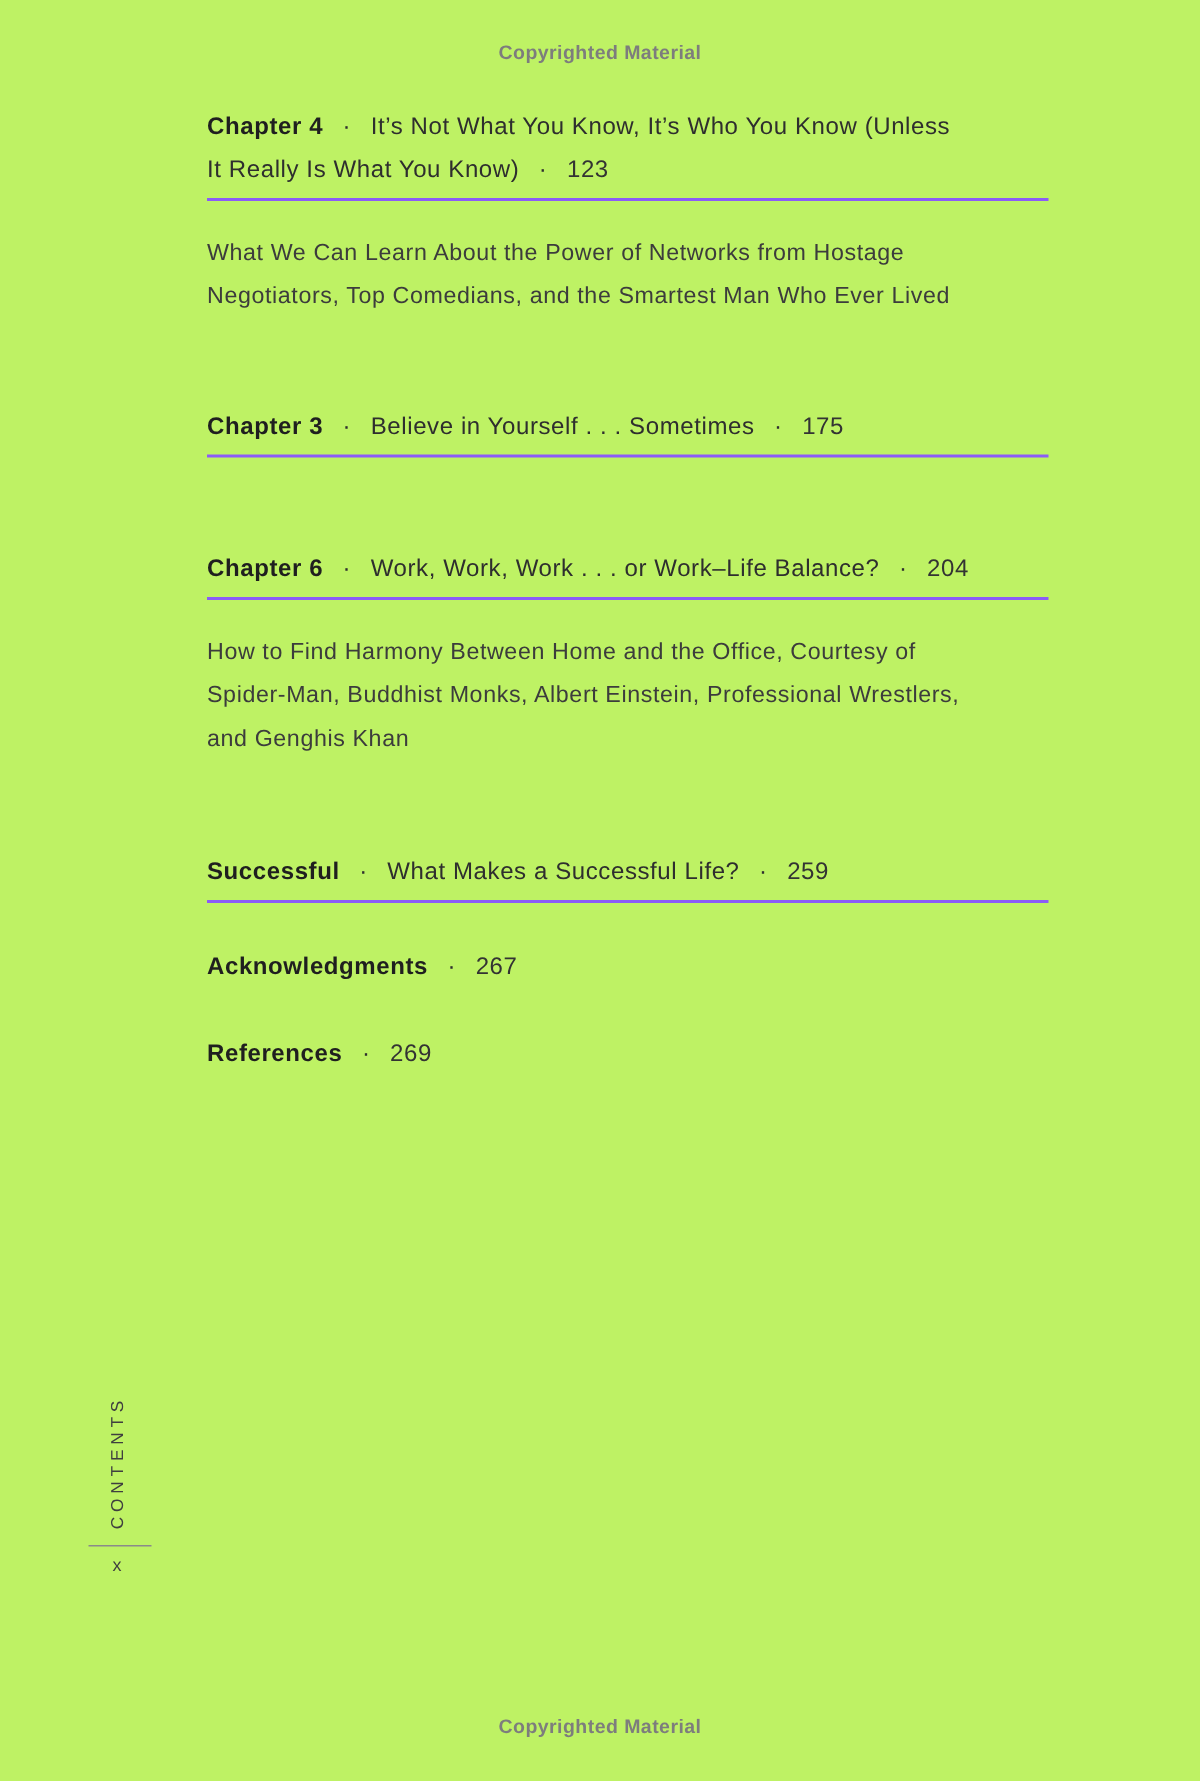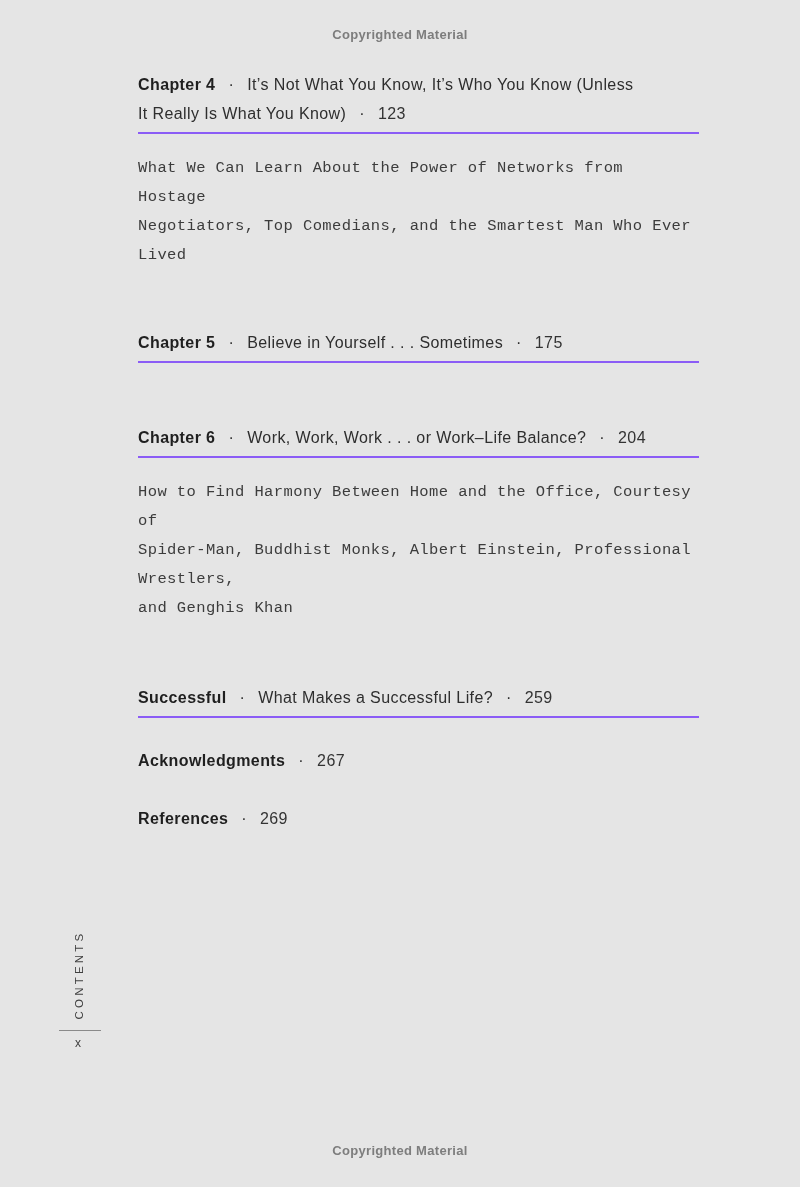--- a/index.html
+++ b/index.html
@@ -1,21 +1,21 @@
 <!DOCTYPE html>
 <html><head>
 <meta charset="utf-8">
 <style>
   * { margin: 0; padding: 0; box-sizing: border-box; }
   html, body { background: #ffffff; }
   .page {
     position: relative;
     width: 800px;
     height: 1187px;
-    background: #e5e5e5;
+    background: #bef264;
     overflow: hidden;
     font-family: "Liberation Sans", sans-serif;
   }
   .copyright-notice {
     position: absolute;
     left: 0;
     width: 100%;
     text-align: center;
     font-size: 13px;
     font-weight: bold;
@@ -49,21 +49,20 @@
   }
   .entry-title { color: #2e2e2e; }
   .entry-page { color: #333333; }
   .entry-desc {
     margin-top: 20px;
     font-size: 15.5px;
     line-height: 29px;
     letter-spacing: 0.4px;
     color: #3c3c3c;
     white-space: pre-line;
-    font-family: Liberation Mono, monospace;
   }
   .entry-2 { margin-top: 58px; }
   .entry-3 { margin-top: 60px; }
   .entry-4 { margin-top: 60px; }
 
   .backmatter { margin-top: 28px; }
   .bm-item {
     font-size: 16px;
     line-height: 29px;
     letter-spacing: 0.4px;
@@ -109,21 +108,21 @@
   <div class="main-col">
 
     <div class="entry entry-1">
       <div class="entry-head"><span class="entry-label">Chapter 4</span><span class="sep">·</span><span class="entry-title">It’s Not What You Know, It’s Who You Know (Unless
 It Really Is What You Know)</span><span class="sep">·</span><span class="entry-page">123</span></div>
       <div class="entry-desc">What We Can Learn About the Power of Networks from Hostage
 Negotiators, Top Comedians, and the Smartest Man Who Ever Lived</div>
     </div>
 
     <div class="entry entry-2">
-      <div class="entry-head"><span class="entry-label">Chapter 5</span><span class="sep">·</span><span class="entry-title">Believe in Yourself . . . Sometimes</span><span class="sep">·</span><span class="entry-page">175</span></div>
+      <div class="entry-head"><span class="entry-label">Chapter 3</span><span class="sep">·</span><span class="entry-title">Believe in Yourself . . . Sometimes</span><span class="sep">·</span><span class="entry-page">175</span></div>
     </div>
 
     <div class="entry entry-3">
       <div class="entry-head"><span class="entry-label">Chapter 6</span><span class="sep">·</span><span class="entry-title">Work, Work, Work . . . or Work–Life Balance?</span><span class="sep">·</span><span class="entry-page">204</span></div>
       <div class="entry-desc">How to Find Harmony Between Home and the Office, Courtesy of
 Spider-Man, Buddhist Monks, Albert Einstein, Professional Wrestlers,
 and Genghis Khan</div>
     </div>
 
     <div class="entry entry-4">

